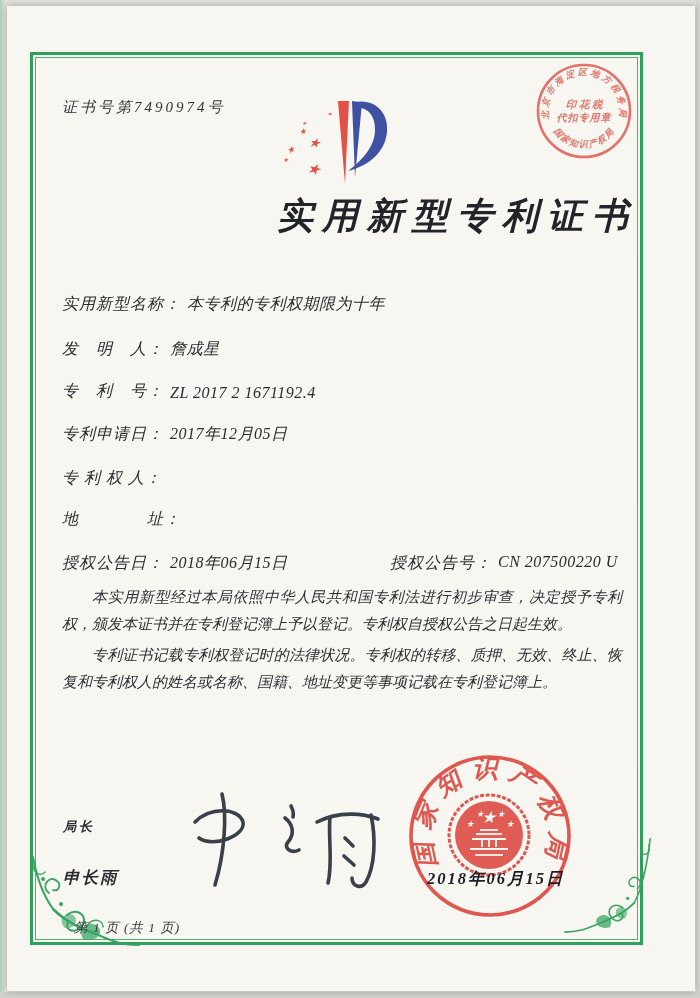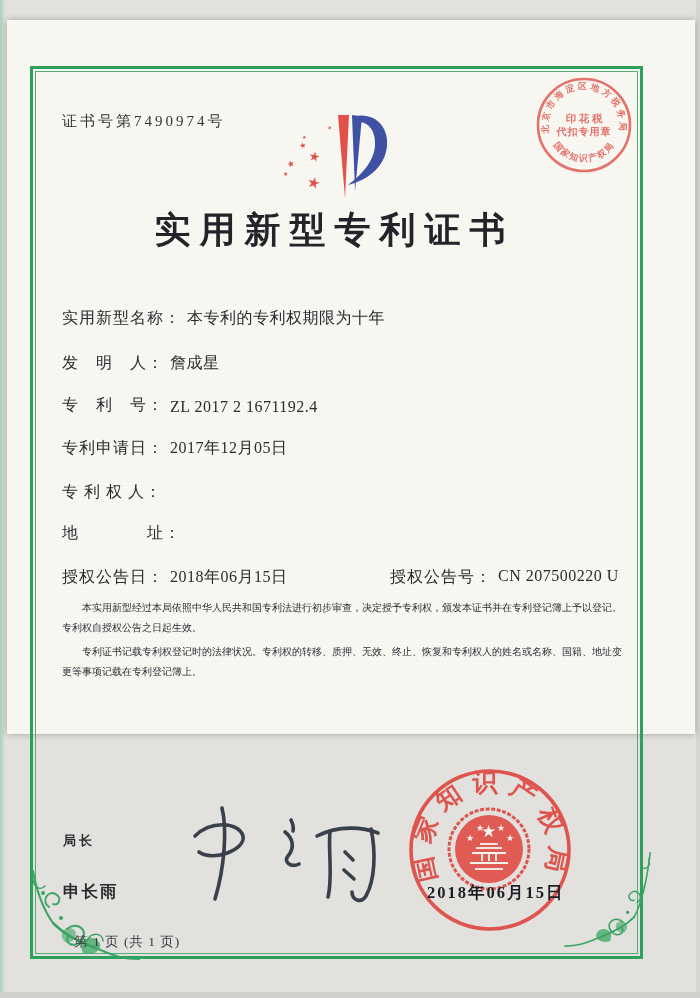--- a/index.html
+++ b/index.html
@@ -7,41 +7,42 @@
     width:700px;height:998px;position:relative;overflow:hidden;
     background:#e3e1dd;
     font-family:"Liberation Serif","DejaVu Serif",serif;
     color:#2b2b31;
   }
   .edge-left{position:absolute;left:0;top:0;width:6px;height:998px;
     background:linear-gradient(90deg,#aecfb8,#dfe8e0);}
   .edge-right{position:absolute;right:0;top:0;width:4px;height:998px;background:#d7d5d1;}
   .edge-bottom{position:absolute;left:0;bottom:0;width:700px;height:6px;background:#d2d0cc;}
   .paper{
-    position:absolute;left:7px;top:20px;width:688px;height:714px;
+    position:absolute;left:7px;top:6px;width:688px;height:985px;
     background:
       repeating-linear-gradient(0deg, rgba(120,120,110,0.025) 0 1px, transparent 1px 4px),
       #f8f7f2;
     box-shadow:0 0 7px rgba(0,0,0,.28);
+    font-style:italic;
   }
   .frame{position:absolute;left:23px;top:46px;width:607px;height:887px;
     border:3px solid #2f9f5c;}
   .frame-inner{position:absolute;inset:2px;border:1px solid #55ad74;}
   .cert-no{position:absolute;left:55px;top:92px;font-size:15px;letter-spacing:3px;color:#33333b;}
   .logo{position:absolute;left:268px;top:88px;}
-  .title{position:absolute;left:23px;top:186px;width:607px;text-align:center;
+  .title{position:absolute;left:23px;top:186px;width:607px;text-align:right;
     font-size:36px;font-weight:700;letter-spacing:9px;color:#23232a;padding-left:2px;box-sizing:border-box;}
   .fields{position:absolute;left:55px;top:0;width:575px;font-size:16px;}
   .frow{position:absolute;display:flex;align-items:flex-end;white-space:pre;}
   .frow .lab{letter-spacing:1px;}
   .frow .val{margin-left:6px;letter-spacing:0.5px;white-space:normal;}
   .frow .val.addr{max-width:448px;line-height:22px;}
   .pair2{position:absolute;left:328px;top:0;display:flex;white-space:pre;}
   .body-text{position:absolute;left:55px;top:578px;width:560px;
-    font-size:10px;line-height:20px;text-align:justify;color:#2d2d34;}
+    font-size:15px;line-height:27px;text-align:justify;color:#2d2d34;}
   .body-text p{margin:0 0 4px 0;text-indent:2em;}
   .director-title{position:absolute;left:56px;top:812px;font-size:13px;font-weight:600;letter-spacing:3px;}
   .director-name{position:absolute;left:56px;top:840px;font-size:16.5px;font-weight:600;letter-spacing:2px;margin-top:21px;}
   .signature{position:absolute;left:160px;top:780px;}
   .seal-main{position:absolute;left:398px;top:745px;opacity:.92;}
   .seal-date{position:absolute;left:420px;top:862px;font-size:16.5px;font-weight:600;
     letter-spacing:2px;color:#1d1d25;}
   .seal-tax{position:absolute;left:527px;top:55px;opacity:.85;}
   .footer{position:absolute;left:23px;top:913px;width:607px;text-align:left;
     font-size:13.5px;letter-spacing:1px;color:#3a3a41;padding-left:44px;}

